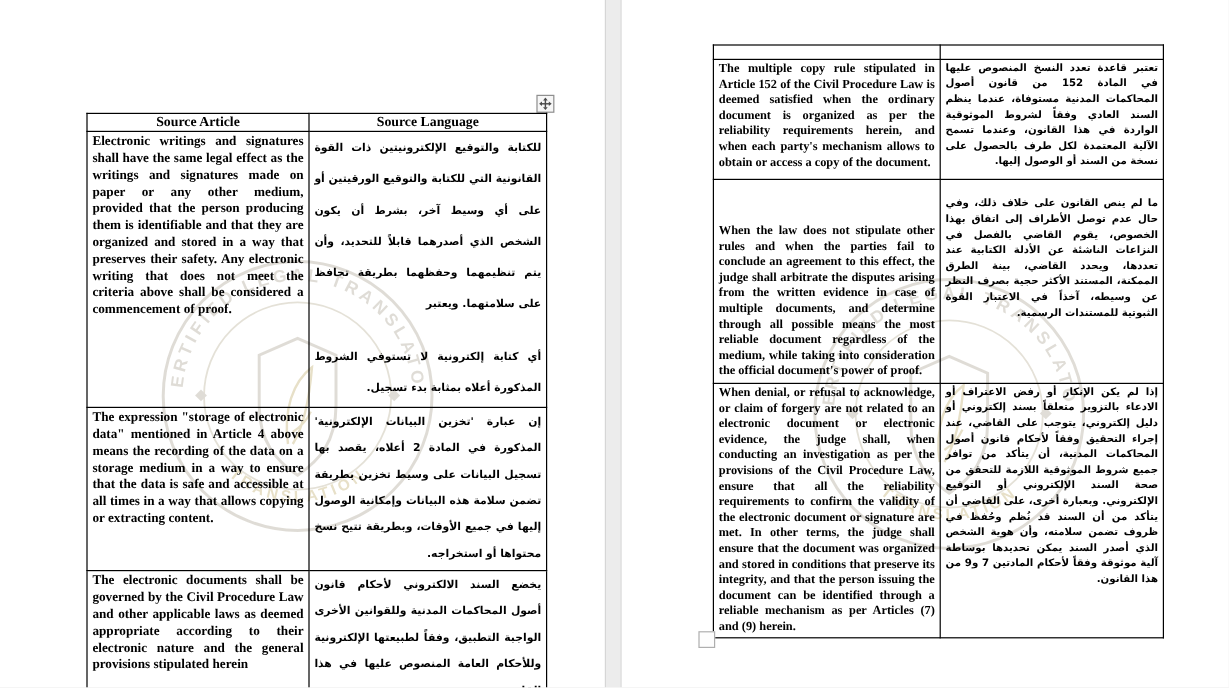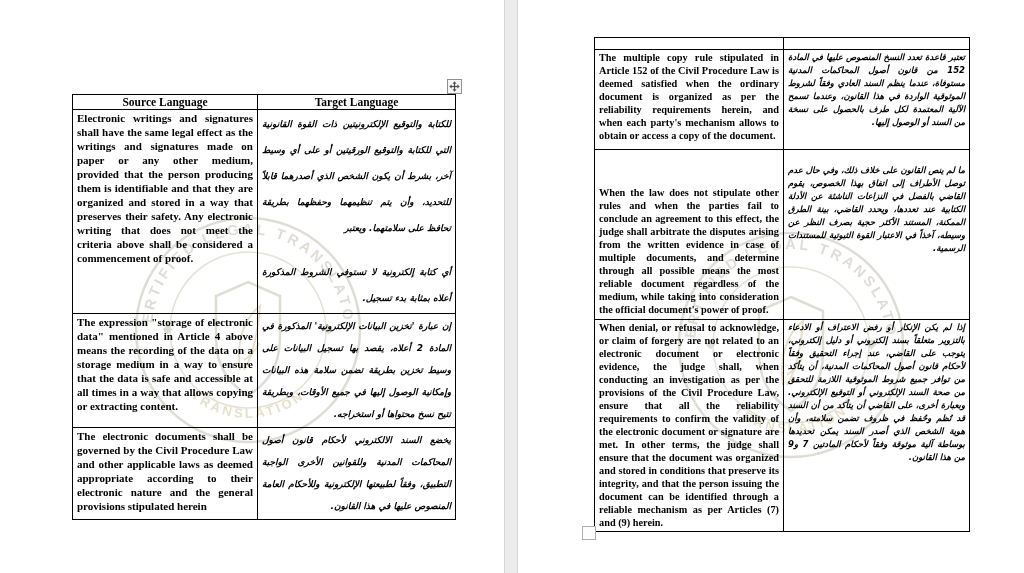--- a/index.html
+++ b/index.html
@@ -18,21 +18,21 @@
   .lt{left:72px;top:94px;width:383px;}
   .rt{left:76px;top:37px;width:375px;}
 
   th.hdr{font-weight:bold;font-size:11.5px;text-align:center;padding:0 2px;height:14px;line-height:14px;}
 
   .en{font-family:"Liberation Serif",serif;font-weight:bold;font-size:11px;line-height:14px;
       text-align:justify;}
   .rt .en{font-size:10.3px;line-height:13px;margin-left:28px;}
 
   .ar{direction:rtl;font-family:"DejaVu Sans",sans-serif;font-weight:bold;font-size:9px;
-      line-height:22px;text-align:justify;font-style:italic;}
+      line-height:22px;text-align:justify;}
   .ar-wide{line-height:26px;}
   .ar-wide p{margin:0;}
   .ar-wide p + p{margin-top:18px;}
   .rt .ar{font-size:8.5px;line-height:13px;}
 
   tr.lt-hdr{height:14px;} tr.lt-r1{height:192px;padding-left:20px;} tr.lt-r2{height:86px;}
   tr.lt-r3{height:82px;}
   tr.rt-r0{height:12px;}  tr.rt-r1{height:100px;} tr.rt-r2{height:170px;} tr.rt-r3{height:203px;}
   td.pad-en2{padding-top:36px;}
   td.pad-ar2{padding-top:14px;}
@@ -87,22 +87,22 @@
       </svg>
     </div>
 
     <table class="trans-table lt">
       <colgroup>
           <col style="width:185px">
           <col style="width:198px">
         </colgroup>
       <tbody>
           <tr class="lt-hdr">
+        <th class="hdr">Source Article</th>
         <th class="hdr">Source Language</th>
-        <th class="hdr">Target Language</th>
       </tr>
       <tr class="lt-r1">
         <td class="en">Electronic writings and signatures shall have the same legal effect as the writings and signatures made on paper or any other medium, provided that the person producing them is identifiable and that they are organized and stored in a way that preserves their safety. Any electronic writing that does not meet the criteria above shall be considered a commencement of proof.</td>
         <td class="ar ar-wide">
           <p>للكتابة والتوقيع الإلكترونيتين ذات القوة القانونية التي للكتابة والتوقيع الورقيتين أو على أي وسيط آخر، بشرط أن يكون الشخص الذي أصدرهما قابلاً للتحديد، وأن يتم تنظيمهما وحفظهما بطريقة تحافظ على سلامتهما. ويعتبر</p>
           <p>أي كتابة إلكترونية لا تستوفي الشروط المذكورة أعلاه بمثابة بدء تسجيل.</p>
         </td>
       </tr>
       <tr class="lt-r2">
         <td class="en">The expression "storage of electronic data" mentioned in Article 4 above means the recording of the data on a storage medium in a way to ensure that the data is safe and accessible at all times in a way that allows copying or extracting content.</td>

